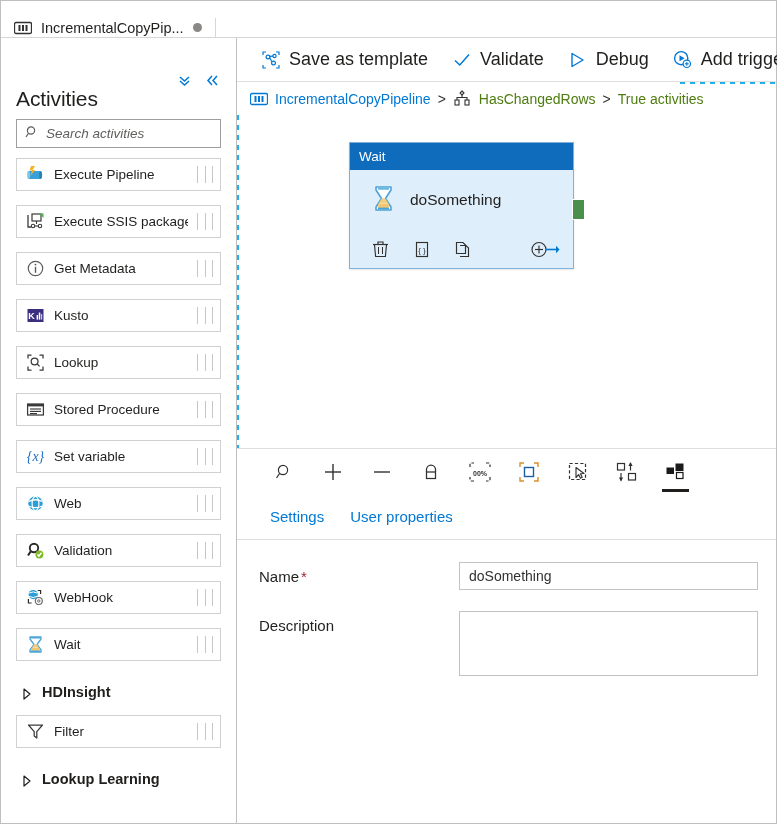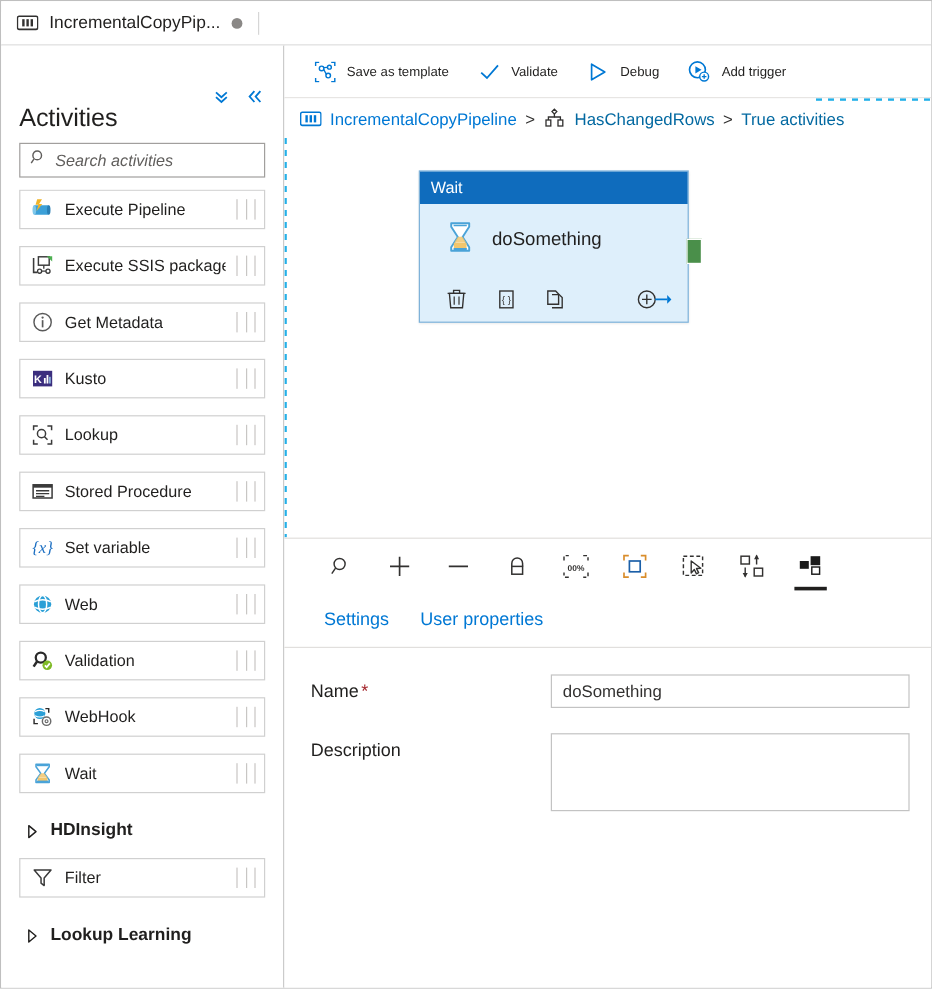--- a/index.html
+++ b/index.html
@@ -17,21 +17,21 @@
     display: flex;
     flex-direction: column;
   }
 
   
   .tabstrip {
     height: 37px;
     background: #ffffff;
     border-bottom: 1px solid #d6d6d6;
     display: flex;
-    align-items: center;
+    align-items: flex-end;
     flex: 0 0 auto;
     gap: 48px;
   }
   .doc-tab {
     display: flex; align-items: center; gap: 9px;
     padding: 0 13px 0 12px;
     border-right: 1px solid #d6d6d6;
     background: #ffffff;
     cursor: pointer;
   }
@@ -116,34 +116,34 @@
   .cmdbar {
     height: 44px; flex: 0 0 auto;
     display: flex; align-items: center; gap: 0;
     padding-left: 12px;
     border-bottom: 1px solid #e1dfdd;
     background: #fff;
   }
   .cmd-btn {
     display: flex; align-items: center; gap: 9px;
     height: 34px; padding: 0 12px; cursor: pointer;
-    font-size: 11px; color: #201f1e; white-space: nowrap;
+    font-size: 18px; color: #201f1e; white-space: nowrap;
   }
   .cmd-ic { width: 19px; height: 19px; display: flex; align-items: center; justify-content: center; flex: 0 0 auto; }
 
   
   .crumb-row {
     height: 33px; flex: 0 0 auto;
     display: flex; align-items: center; gap: 7px;
     padding-left: 12px; position: relative;
     background: #fff;
   }
   .crumb-link { font-size: 14px; color: #0078d4; cursor: pointer; white-space: nowrap; }
   .crumb-sep { font-size: 14px; color: #323130; }
-  .crumb-static { font-size: 14px; color: #0369a1; white-space: nowrap; }
+  .crumb-static { font-size: 14px; color: #4d7c0f; white-space: nowrap; }
   .crumb-ic { width: 19px; height: 18px; display: flex; align-items: center; justify-content: center; flex: 0 0 auto; }
   .dash-top {
     position: absolute; left: 443px; right: 0; top: 0; height: 2px;
     background-image: repeating-linear-gradient(to right, #23b0e8 0 5px, transparent 5px 10px);
   }
 
   
   .canvas {
     flex: 0 0 333px; position: relative; background: #ffffff; overflow: hidden;
   }

